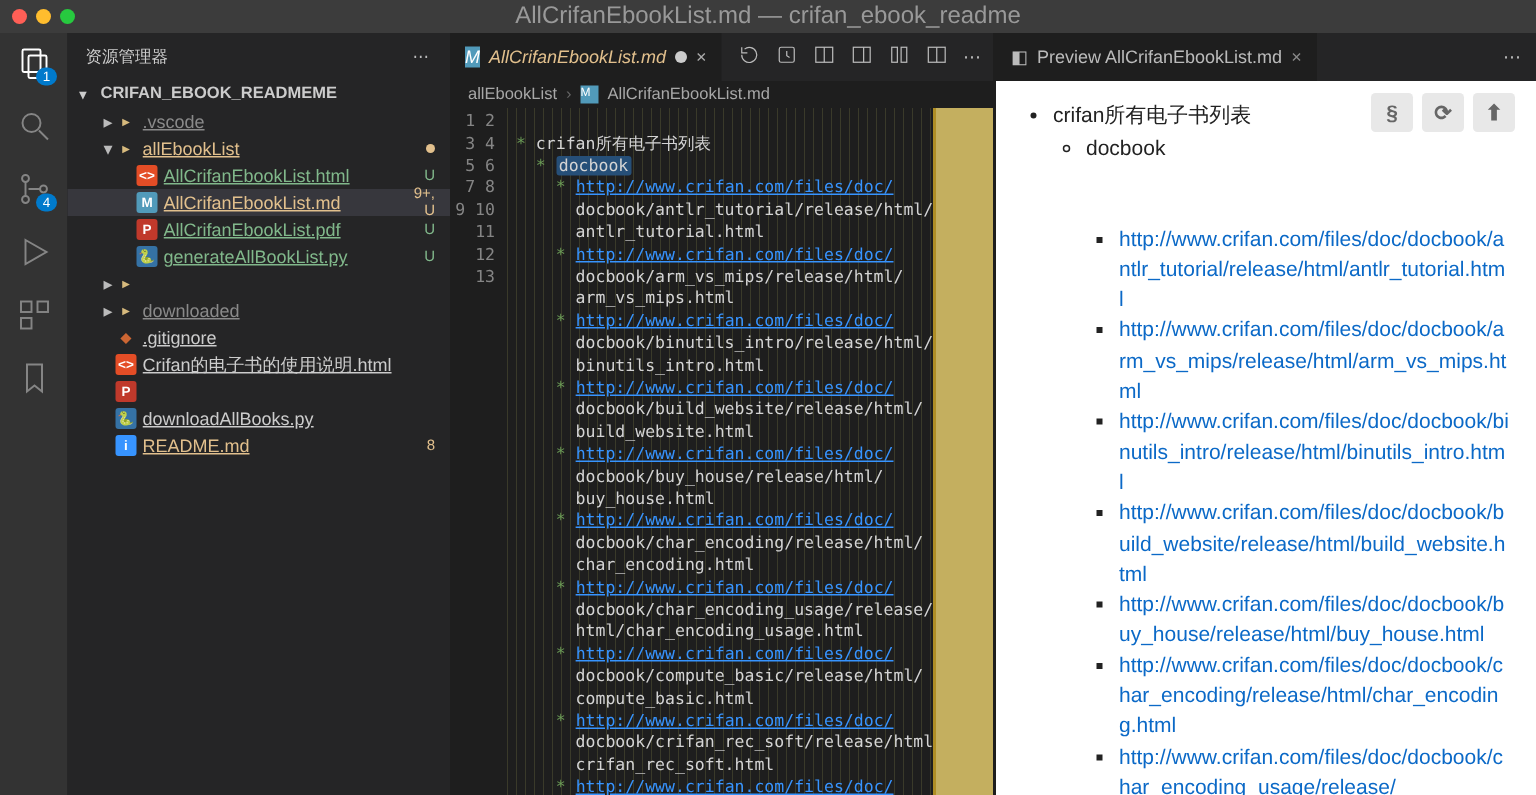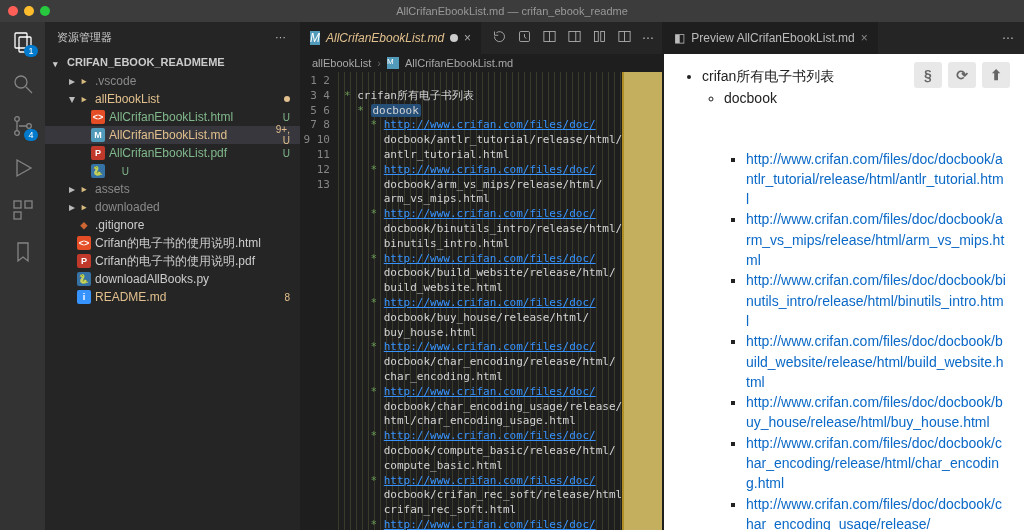--- a/index.html
+++ b/index.html
@@ -2,42 +2,42 @@
 <html><head>
 <meta charset="utf-8">
 <style>
   * { box-sizing: border-box; margin: 0; padding: 0; }
   html, body { width: 1024px; height: 530px; overflow: hidden; font-family: -apple-system, "Helvetica Neue", Arial, sans-serif; background:#1e1e1e; color:#ccc; font-size:12px; }
   
   .titlebar { height:22px; background:#3c3c3c; display:flex; align-items:center; position:relative; }
   .tl-dots { display:flex; gap:6px; margin-left:8px; }
   .dot { width:10px; height:10px; border-radius:50%; }
   .dot.red{background:#ff5f56;} .dot.yellow{background:#ffbd2e;} .dot.green{background:#27c93f;}
-  .titlebar .title { position:absolute; left:0; right:0; text-align:center; color:#999; font-size:11px; }
+  .titlebar .title { position:absolute; left:0; right:0; text-align:center; color:#999; font-size:16px; }
   
   .main { display:flex; height:508px; }
   
   .activity { width:45px; background:#333333; display:flex; flex-direction:column; align-items:center; padding-top:8px; gap:18px; }
   .activity .aicon { width:24px; height:24px; color:#858585; position:relative; }
   .activity .aicon.active { color:#fff; }
   .activity .aicon svg { width:24px; height:24px; stroke:currentColor; fill:none; stroke-width:1.3; }
   .badge { position:absolute; bottom:-3px; right:-3px; background:#007acc; color:#fff; border-radius:8px; font-size:9px; padding:0 4px; line-height:12px;}
   
   .sidebar { width:255px; background:#252526; display:flex; flex-direction:column; }
   .side-header { height:30px; display:flex; align-items:center; padding:0 12px; font-size:11px; color:#ccc; }
   .side-header .dots { margin-left:auto; letter-spacing:2px; color:#bbb; cursor:pointer;}
   .side-section { font-size:11px; color:#ccc; padding:4px 8px 4px 22px; display:flex; align-items:center; gap:4px; position:relative;}
   .side-section .chev { position:absolute; left:8px; top:5px; width:8px; height:8px; }
   .open-badge { background:#4d4d4d; border-radius:8px; font-size:10px; padding:0 5px; margin-left:6px; color:#ddd;}
   .tree { padding-bottom:6px; }
   .tree-row { display:flex; align-items:center; height:18px; padding-right:10px; font-size:12px; color:#ccc; position:relative; }
   .tree-row.sel { background:#37373d; }
   .tree-row .twist { width:10px; text-align:center; color:#bbb; }
   .tree-row .ficon { width:14px; height:14px; margin-right:4px; display:inline-flex; align-items:center; justify-content:center; border-radius:2px; font-size:9px; font-weight:bold;}
-  .tree-row .label { flex:1; white-space:nowrap; overflow:hidden; text-overflow:ellipsis;}
+  .tree-row .label { flex:1; white-space:nowrap; overflow:hidden; text-overflow:ellipsis;text-decoration:underline;}
   .tree-row .mark { width:20px; text-align:right; font-size:10px; } 
   .c-green{color:#81b88b;} .c-amber{color:#e2c08d;} .c-dim{color:#8a8a8a;}
   .ic-folder{color:#d7ba7d;} .ic-html{background:#e44d26;color:#fff;} .ic-md{background:#519aba;color:#fff;}
   .ic-pdf{background:#c0392b;color:#fff;} .ic-py{background:#3572A5;color:#ffd43b;}
   .ic-git{color:#cc6633;} .ic-info{background:#3794ff;color:#fff;border-radius:50%;}
   .folder-dot{ width:6px;height:6px;border-radius:50%; background:#e2c08d; display:inline-block;}
   
   .editorcol { flex:1; min-width:0; display:flex; flex-direction:column; background:#1e1e1e; }
   .tabs { height:32px; background:#252526; display:flex; align-items:stretch; }
   .tab { display:flex; align-items:center; padding:0 10px; gap:6px; background:#1e1e1e; border-right:1px solid #252526; color:#e2c08d; font-size:12px; font-style:italic; }
@@ -165,46 +165,45 @@
         </div>
         <div class="tree-row" style="padding-left: 36px;">
           <span class="twist "></span>
           <span class="ficon ic-pdf">P</span>
           <span class="label c-green">AllCrifanEbookList.pdf</span>
           <span class="mark c-green">U</span>
         </div>
         <div class="tree-row" style="padding-left: 36px;">
           <span class="twist "></span>
           <span class="ficon ic-py">🐍</span>
+          <span class="label c-green">generateAllBookList.py</span>
           <span class="mark c-green">U</span>
         </div>
         <div class="tree-row" style="padding-left: 22px;">
           <span class="twist right"></span>
           <span class="ficon ic-folder" style="background: none;">▸</span>
-          <span class="label c-dim">assets</span>
         </div>
         <div class="tree-row" style="padding-left: 22px;">
           <span class="twist right"></span>
           <span class="ficon ic-folder" style="background: none;">▸</span>
           <span class="label c-dim">downloaded</span>
         </div>
         <div class="tree-row" style="padding-left: 22px;">
           <span class="twist "></span>
           <span class="ficon ic-git">◆</span>
           <span class="label ">.gitignore</span>
         </div>
         <div class="tree-row" style="padding-left: 22px;">
           <span class="twist "></span>
           <span class="ficon ic-html">&lt;&gt;</span>
           <span class="label ">Crifan的电子书的使用说明.html</span>
         </div>
         <div class="tree-row" style="padding-left: 22px;">
           <span class="twist "></span>
           <span class="ficon ic-pdf">P</span>
-          <span class="label ">Crifan的电子书的使用说明.pdf</span>
         </div>
         <div class="tree-row" style="padding-left: 22px;">
           <span class="twist "></span>
           <span class="ficon ic-py">🐍</span>
           <span class="label ">downloadAllBooks.py</span>
         </div>
         <div class="tree-row" style="padding-left: 22px;">
           <span class="twist "></span>
           <span class="ficon ic-info">i</span>
           <span class="label c-amber">README.md</span>

